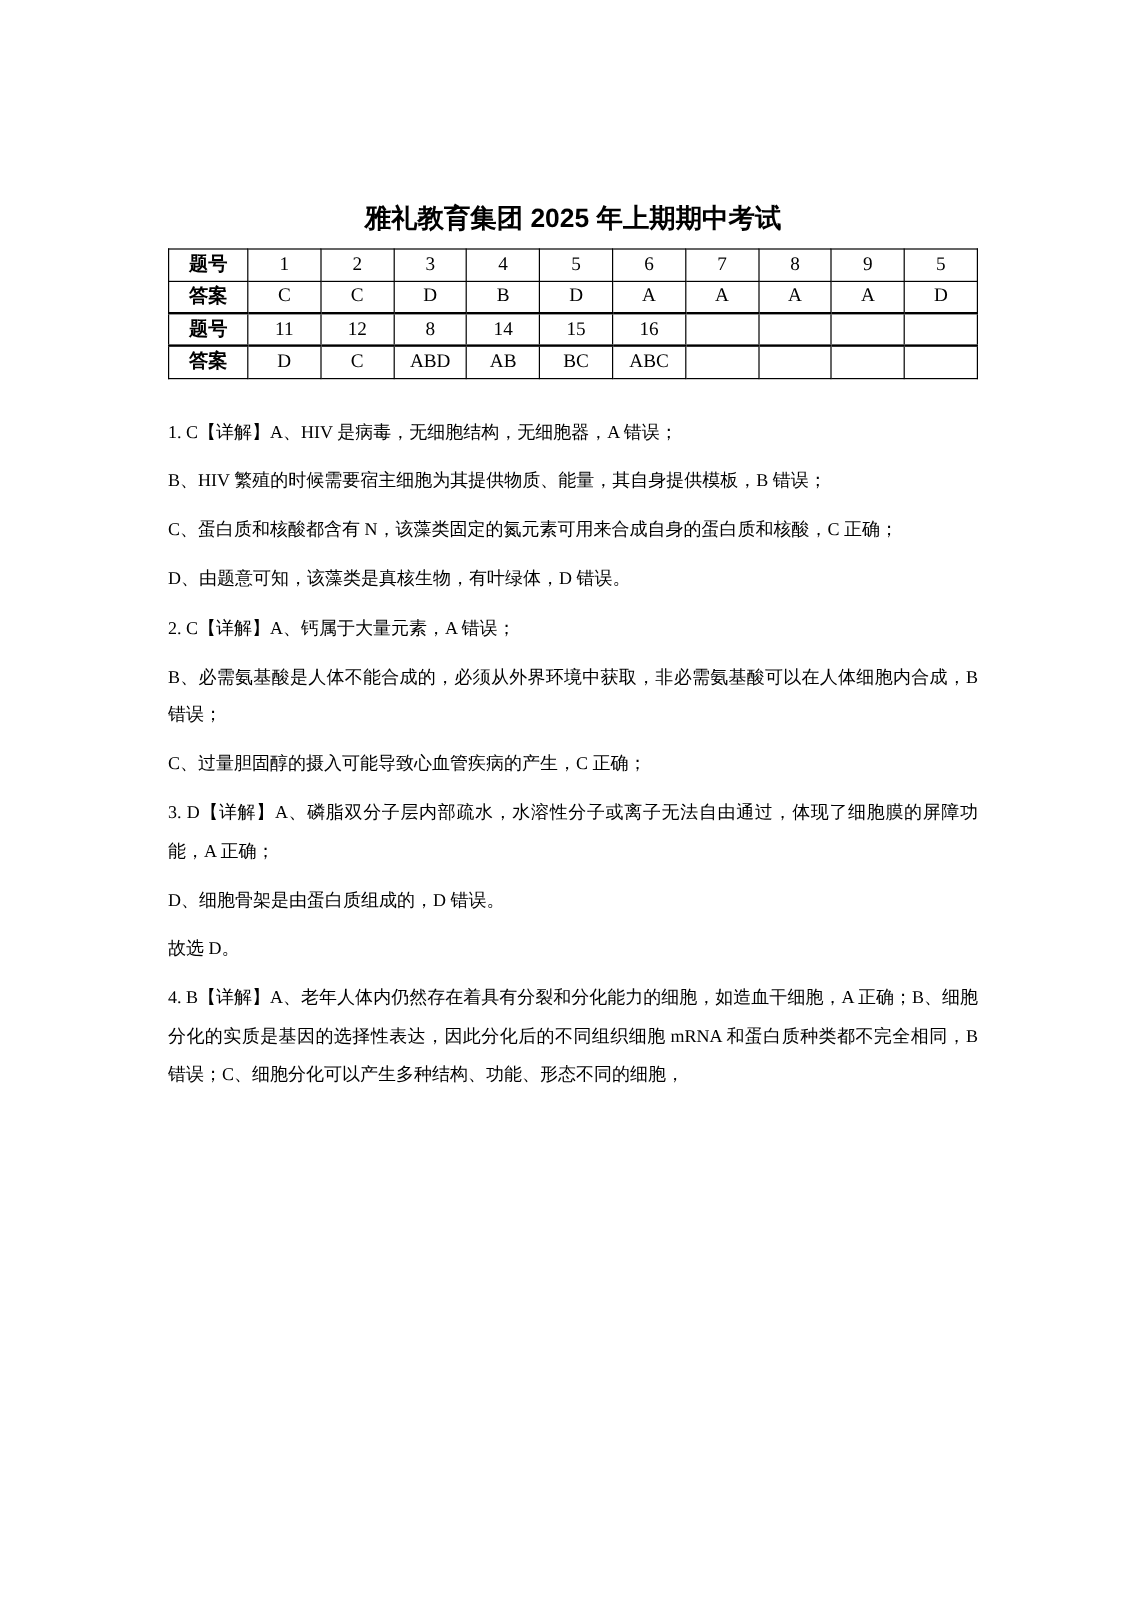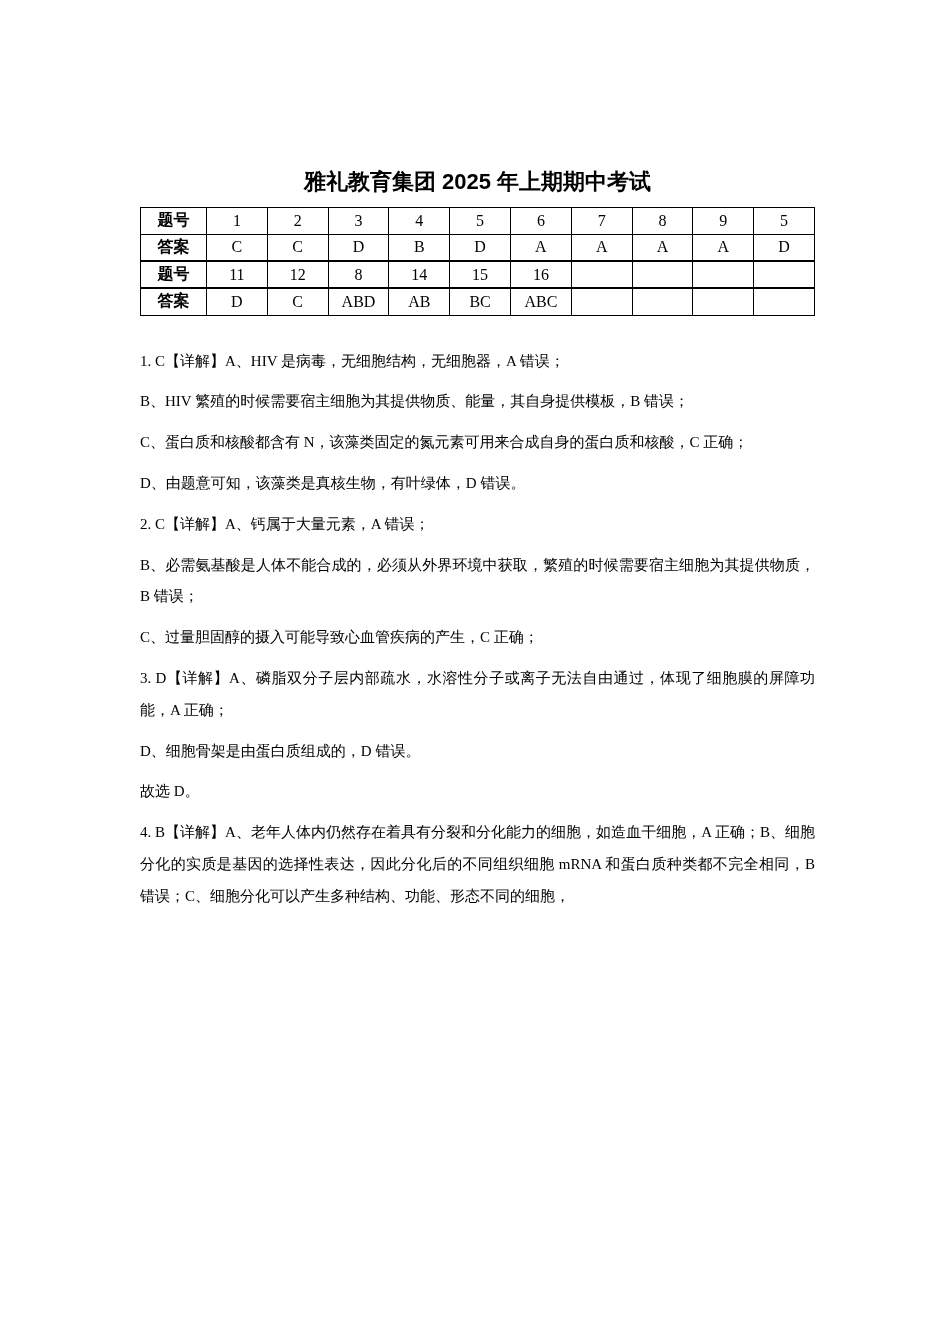--- a/index.html
+++ b/index.html
@@ -130,21 +130,21 @@
         </tr>
       </tbody>
   </table>
 
   <div class="explanations">
       <p>1. C【详解】A、HIV 是病毒，无细胞结构，无细胞器，A 错误；</p>
       <p>B、HIV 繁殖的时候需要宿主细胞为其提供物质、能量，其自身提供模板，B 错误；</p>
       <p>C、蛋白质和核酸都含有 N，该藻类固定的氮元素可用来合成自身的蛋白质和核酸，C 正确；</p>
       <p>D、由题意可知，该藻类是真核生物，有叶绿体，D 错误。</p>
       <p>2. C【详解】A、钙属于大量元素，A 错误；</p>
-      <p>B、必需氨基酸是人体不能合成的，必须从外界环境中获取，繁殖的时候需要宿主细胞为其提供物质，B 错误；</p>
+      <p>B、必需氨基酸是人体不能合成的，必须从外界环境中获取，非必需氨基酸可以在人体细胞内合成，B 错误；</p>
       <p>C、过量胆固醇的摄入可能导致心血管疾病的产生，C 正确；</p>
       <p>3. D【详解】A、磷脂双分子层内部疏水，水溶性分子或离子无法自由通过，体现了细胞膜的屏障功能，A 正确；</p>
       <p>D、细胞骨架是由蛋白质组成的，D 错误。</p>
       <p>故选 D。</p>
       <p>4. B【详解】A、老年人体内仍然存在着具有分裂和分化能力的细胞，如造血干细胞，A 正确；B、细胞分化的实质是基因的选择性表达，因此分化后的不同组织细胞 mRNA 和蛋白质种类都不完全相同，B 错误；C、细胞分化可以产生多种结构、功能、形态不同的细胞，</p>
     </div>
 
 </div>
 
 </body></html>

